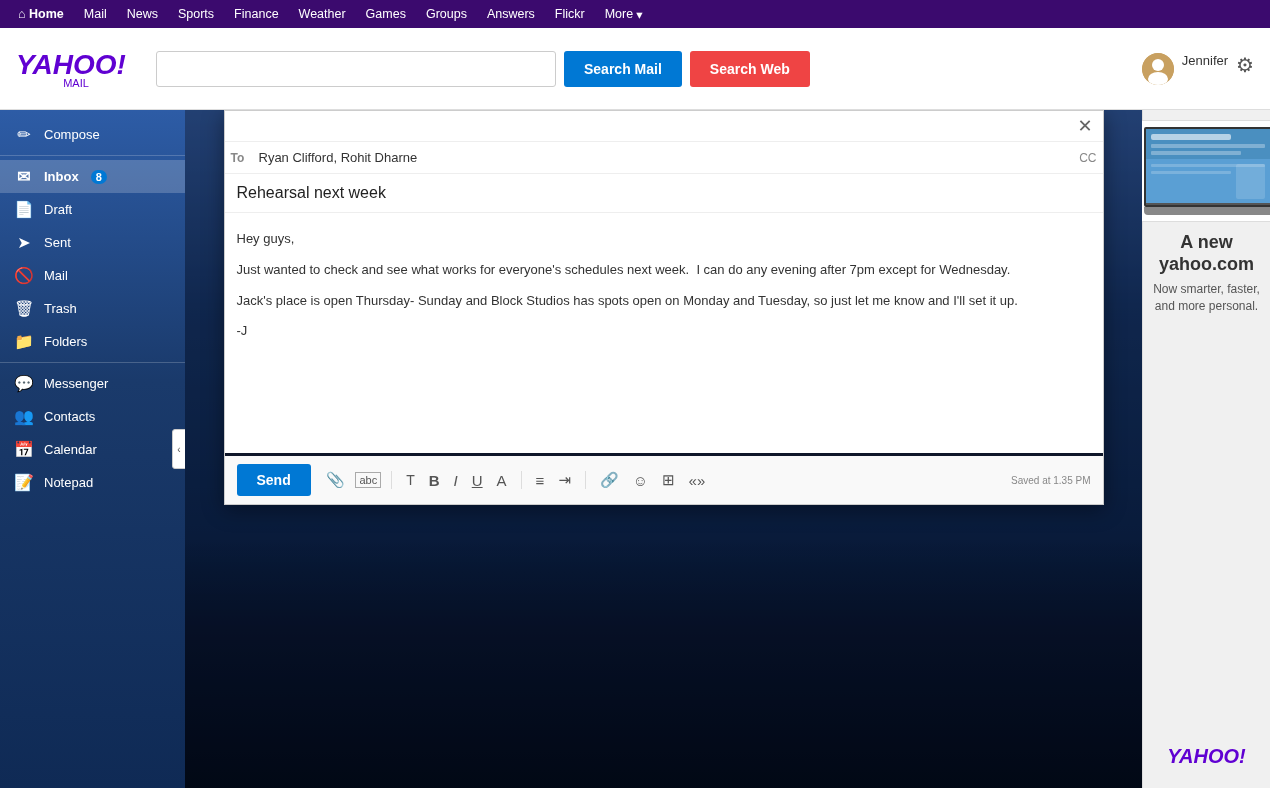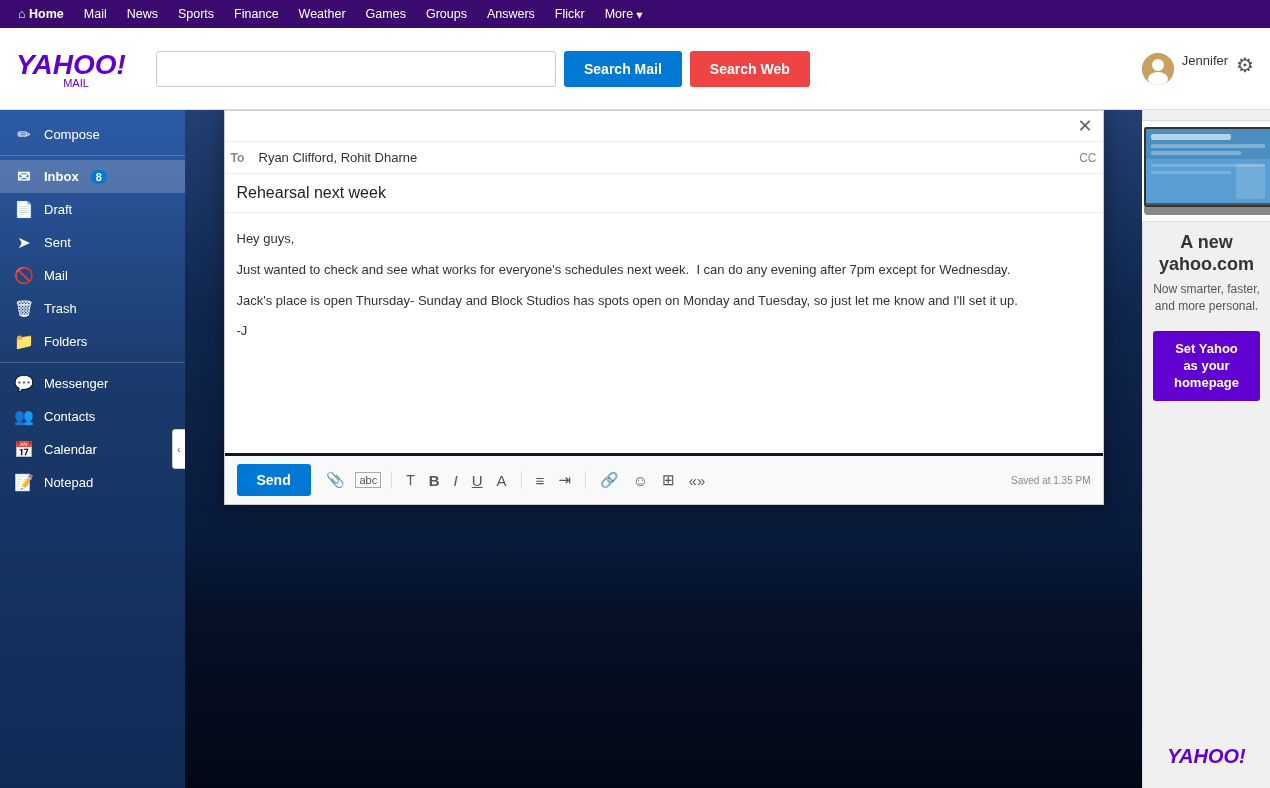--- a/index.html
+++ b/index.html
@@ -482,18 +482,16 @@
           <rect x="5" y="42" width="80" height="3" rx="1" fill="rgba(255,255,255,0.2)"></rect>
           <rect x="90" y="35" width="29" height="35" rx="2" fill="rgba(255,255,255,0.15)"></rect>
         </svg>
       </div>
       <div class="laptop-base"></div>
     </div>
     <div id="ad-text-area">
       <div id="ad-headline">A new<br>yahoo.com</div>
       <div id="ad-subline">Now smarter, faster,<br>and more personal.</div>
     </div>
-    <button id="set-homepage-btn">Set Yahoo as
-your homepage</button>
     <div id="ad-bottom-logo">YAHOO!</div>
   </div>
 
 </div>
 
 </body></html>

